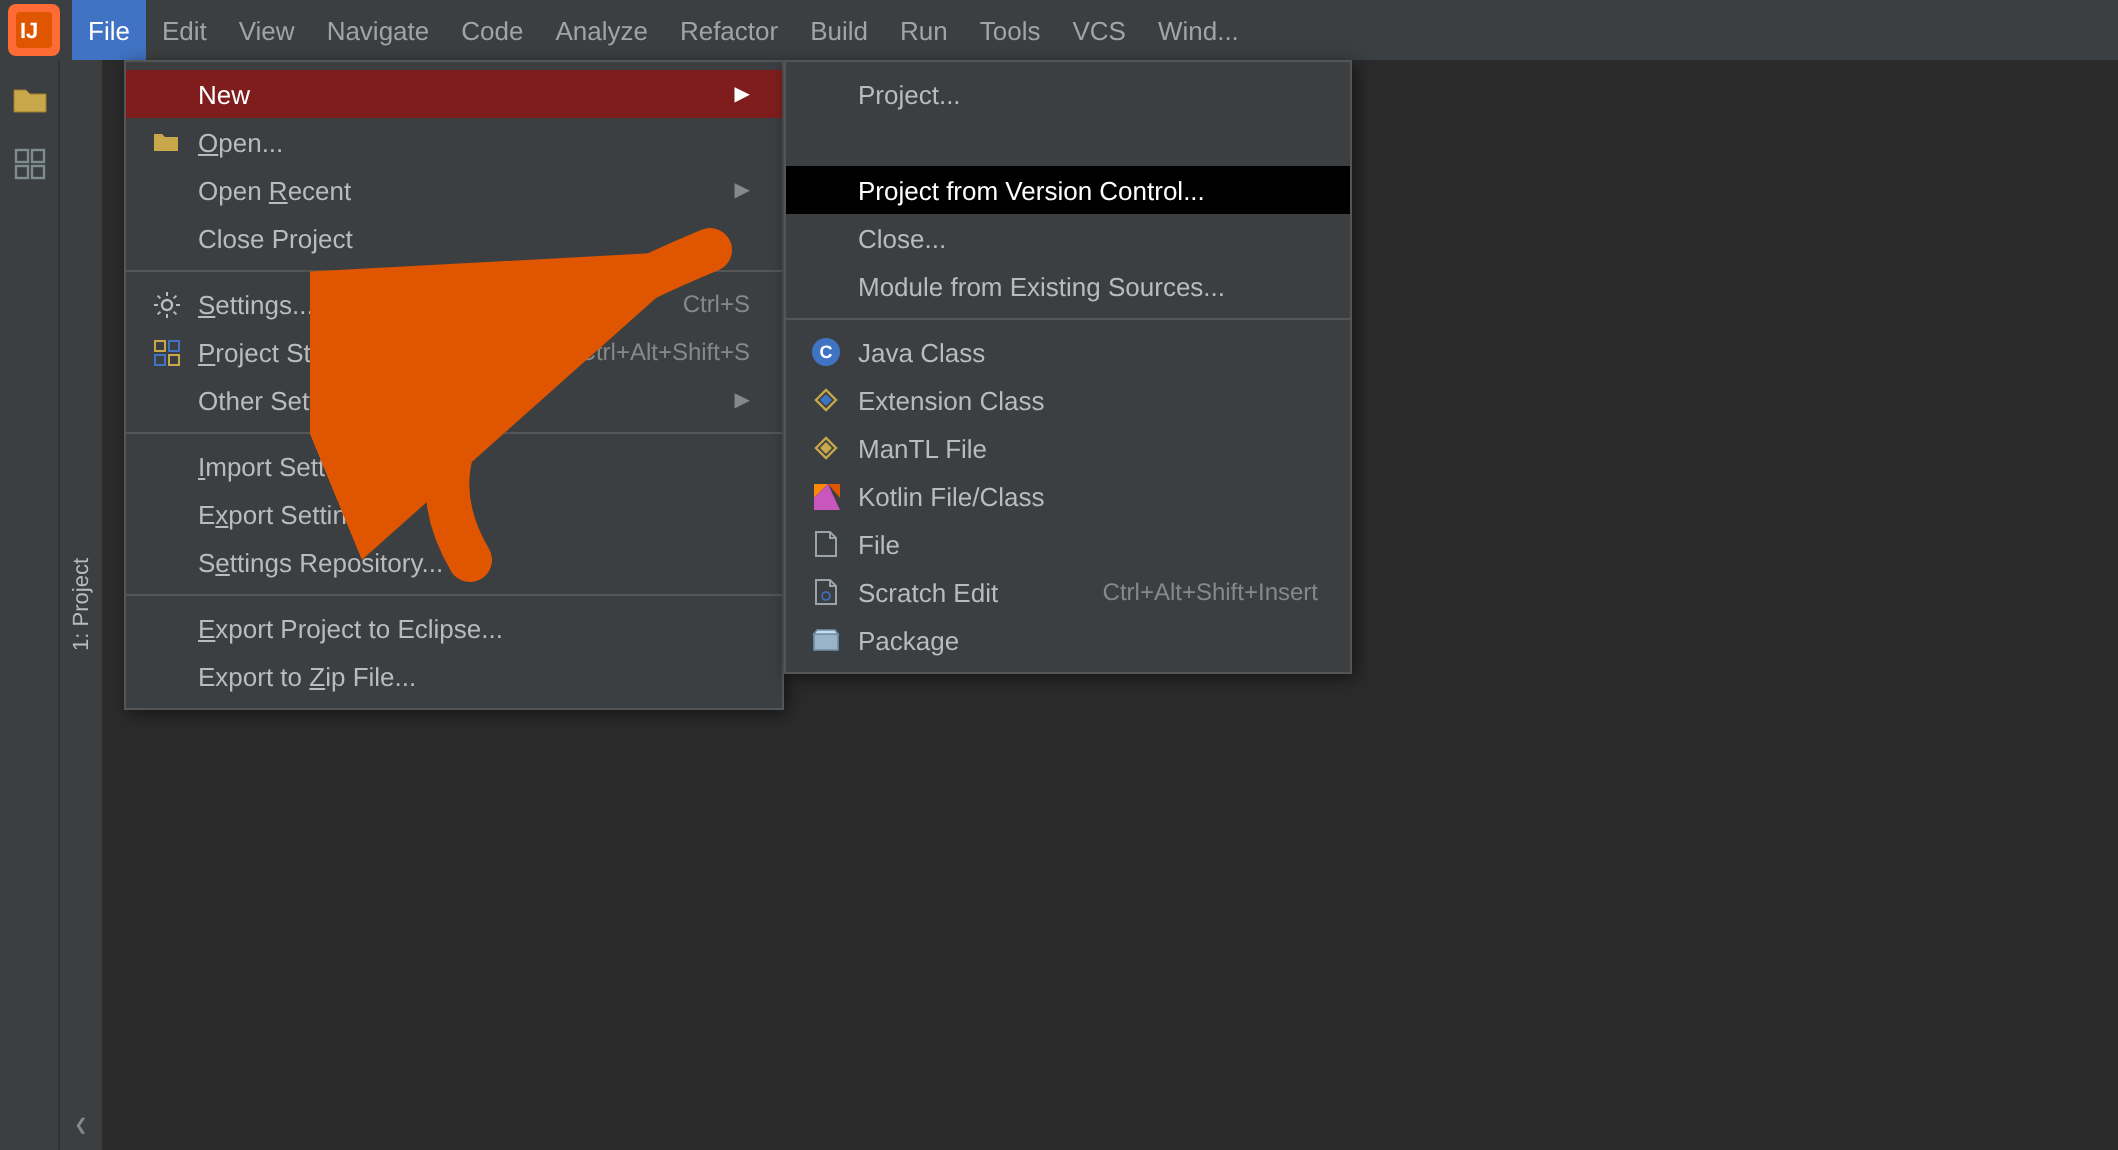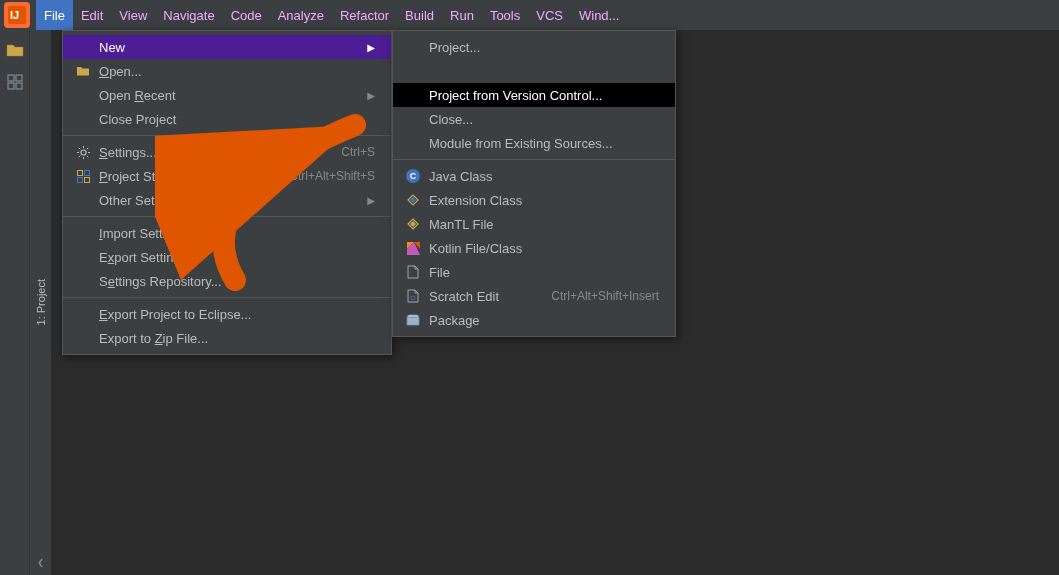--- a/index.html
+++ b/index.html
@@ -27,21 +27,21 @@
       width: 26px;
       height: 26px;
       margin-right: 6px;
       background: #ff6b35;
       border-radius: 4px;
       display: flex; align-items: center; justify-content: center;
       font-weight: bold; color: white; font-size: 11px;
     }
     .menubar-item {
       padding: 3px 8px;
-      color: #f0abfc;
+      color: #a3a3a3;
       cursor: pointer;
       height: 100%;
       display: flex;
       align-items: center;
       font-size: 13px;
     }
     .menubar-item.active { background: #4073c4; color: white; }
 
     
     .main-area {
@@ -90,21 +90,21 @@
       align-items: center;
       padding: 4px 16px 4px 12px;
       color: #bbbbbb;
       cursor: pointer;
       position: relative;
       min-height: 24px;
       justify-content: space-between;
     }
     .menu-item.highlighted { background: #000000; color: white; }
     .menu-item.section-new {
-      background: #4c1d95;
+      background: #7f1d1d;
       color: white;
       font-weight: normal;
     }
 
     .menu-item-left {
       display: flex;
       align-items: center;
       gap: 8px;
     }
     .menu-item-icon {

